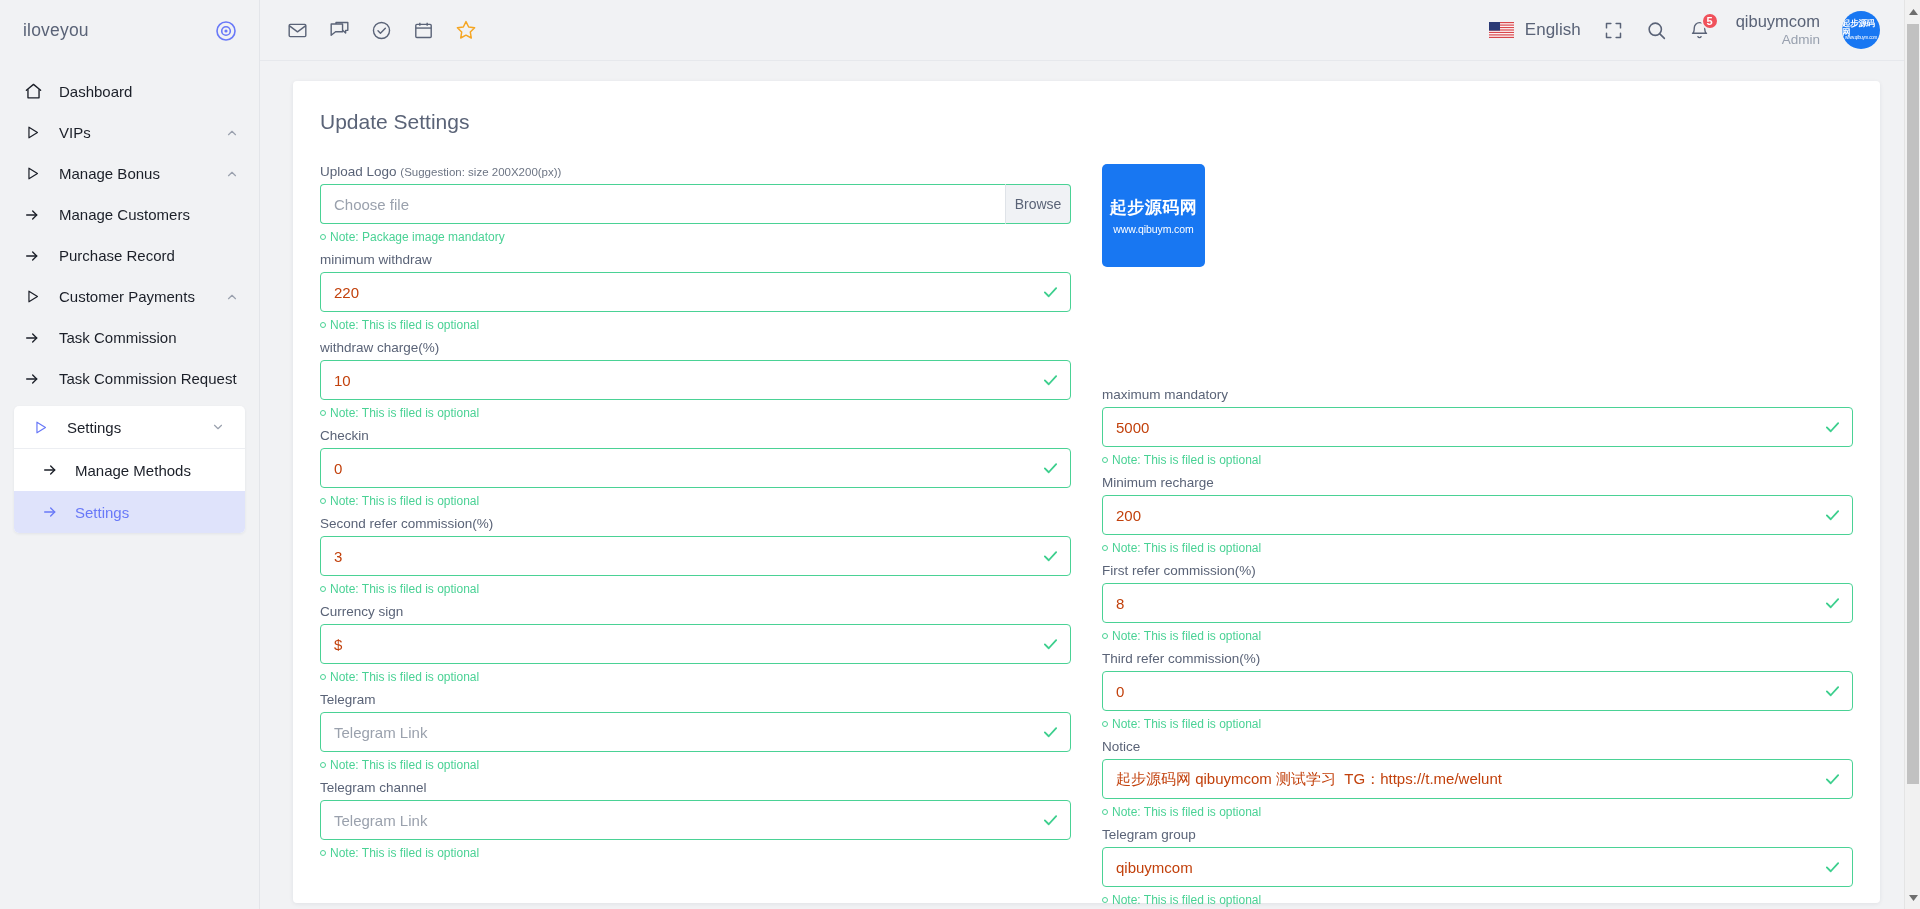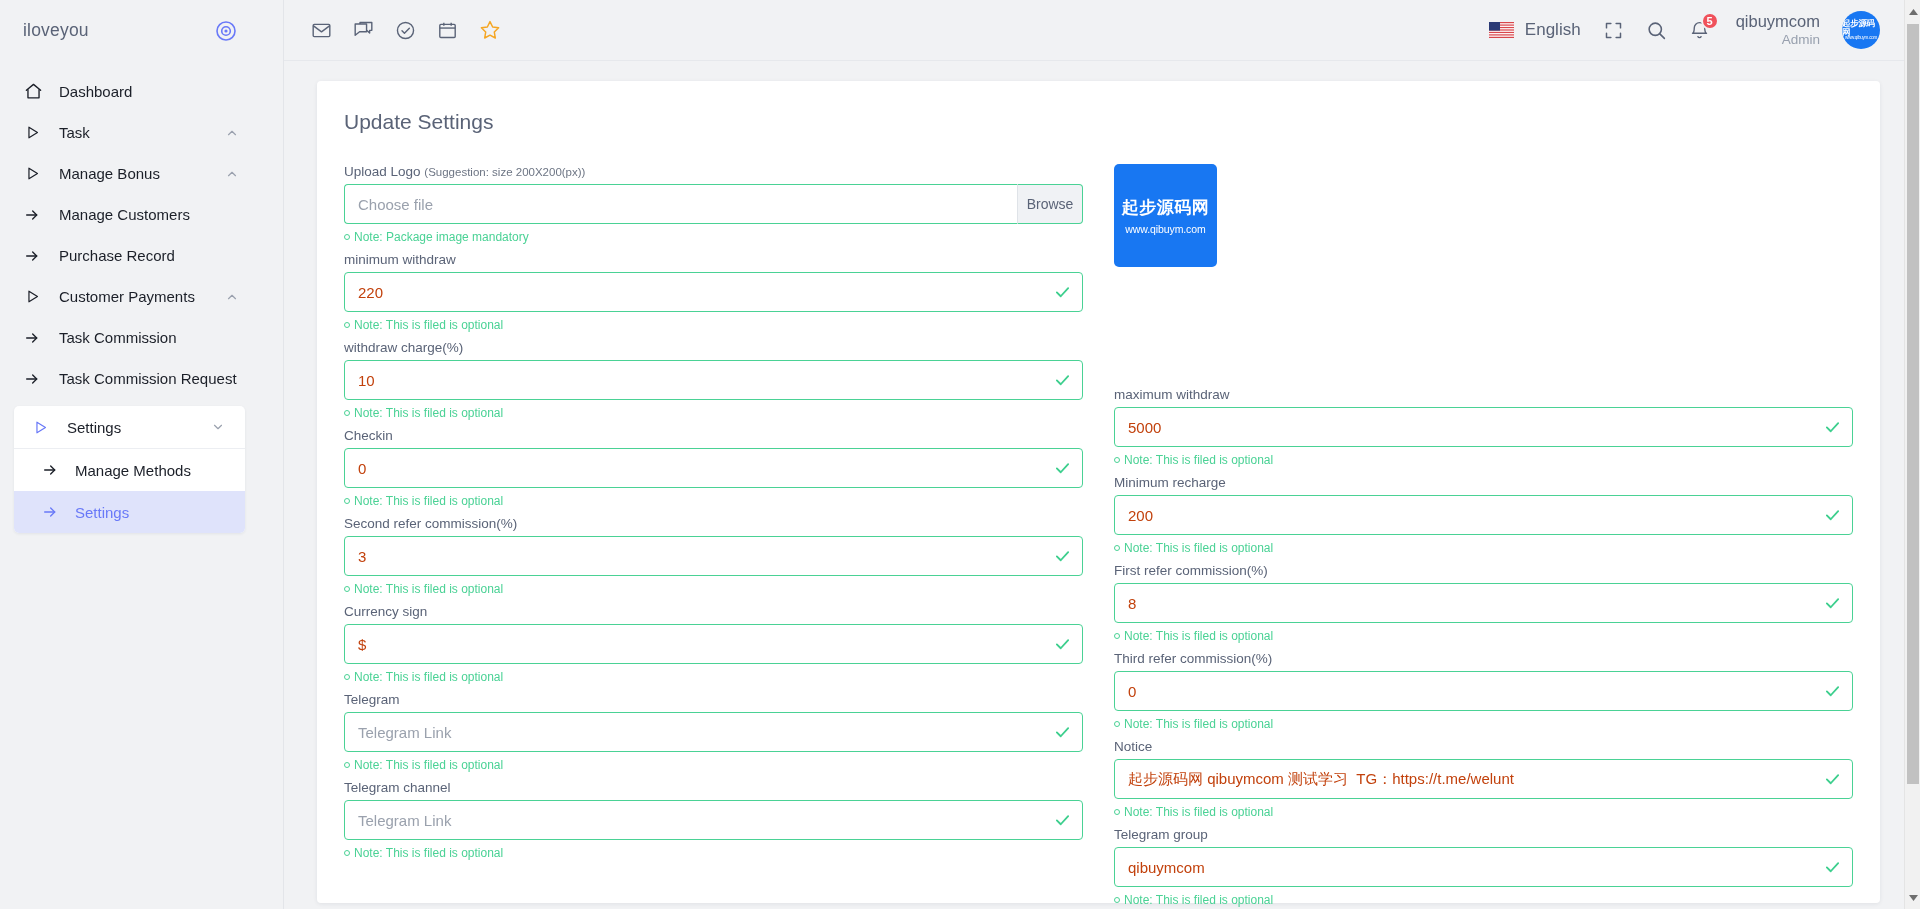--- a/index.html
+++ b/index.html
@@ -57,21 +57,20 @@
   .sub-item.active { background: #dfe3fb; }
   .sub-item.active .lbl { color: #6979f8; }
   .sub-item.active svg { stroke: #6979f8; }
 
   
   .main {
     flex: 1; height: 909px; position: relative;
     background: #f1f2f4;
     border-left: 1px solid #e3e5e9;
     overflow: hidden;
-    margin-left: 24px;
   }
   .topbar {
     height: 61px; background: #f1f2f4;
     display: flex; align-items: center;
     padding: 0 40px 0 27px;
     border-bottom: 1px solid #e6e8ec;
   }
   .topbar-left { display: flex; align-items: center; gap: 21px; }
   .tb-icon { cursor: pointer; display: flex; align-items: center; }
   .topbar-right { margin-left: auto; display: flex; align-items: center; gap: 22px; }
@@ -209,21 +208,21 @@
     </div>
 
 
     <div id="nav-list">
         <div class="nav-item">
           <span class="ico">
             <svg width="17" height="17" viewBox="0 0 24 24" fill="none" stroke="#1b1f28" stroke-width="1.7" stroke-linejoin="round">
               <path d="M7 4.5v15l12-7.5z"></path>
             </svg>
           </span>
-          <span class="lbl">Task</span>
+          <span class="lbl">VIPs</span>
           <span class="chev">
             <svg width="14" height="14" viewBox="0 0 24 24" fill="none" stroke="#9aa1ae" stroke-width="2" stroke-linecap="round" stroke-linejoin="round">
               <path d="M6 15l6-6 6 6"></path>
             </svg>
           </span>
         </div>
         <div class="nav-item">
           <span class="ico">
             <svg width="17" height="17" viewBox="0 0 24 24" fill="none" stroke="#1b1f28" stroke-width="1.7" stroke-linejoin="round">
               <path d="M7 4.5v15l12-7.5z"></path>
@@ -534,21 +533,21 @@
           <div class="col">
             <div class="logo-col">
               <div class="logo-box">
                 <span class="logo-cn">起步源码网</span>
                 <span class="logo-url">www.qibuym.com</span>
               </div>
               <div class="spacer-logo"></div>
             </div>
             <div id="right-fields">
                 <div class="field">
-                  <label class="f-label">maximum withdraw</label>
+                  <label class="f-label">maximum mandatory</label>
                   <div class="input-wrap">
                     <input class="f-input" type="text" value="5000" style="">
                     <span class="tick"><svg width="17" height="17" viewBox="0 0 24 24" fill="none" stroke="#3ecf8e" stroke-width="2.6" stroke-linecap="round" stroke-linejoin="round">
                         <path d="M4 12.5l5.5 5.5L20 6.5"></path>
                       </svg></span>
                   </div>
                   <div class="note">
                     <span class="dot"></span>
                     <span>Note: This is filed is optional</span>
                   </div>

